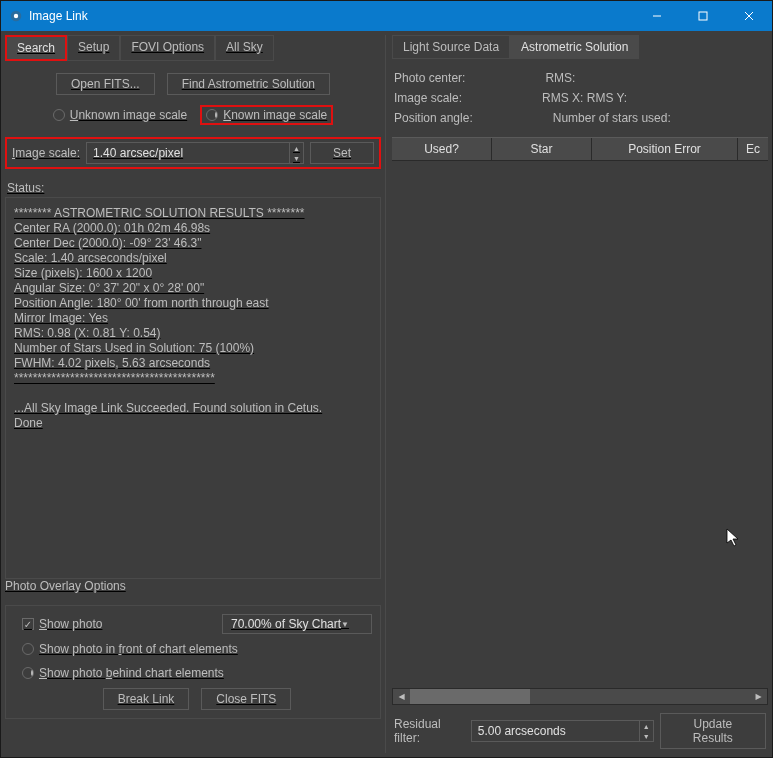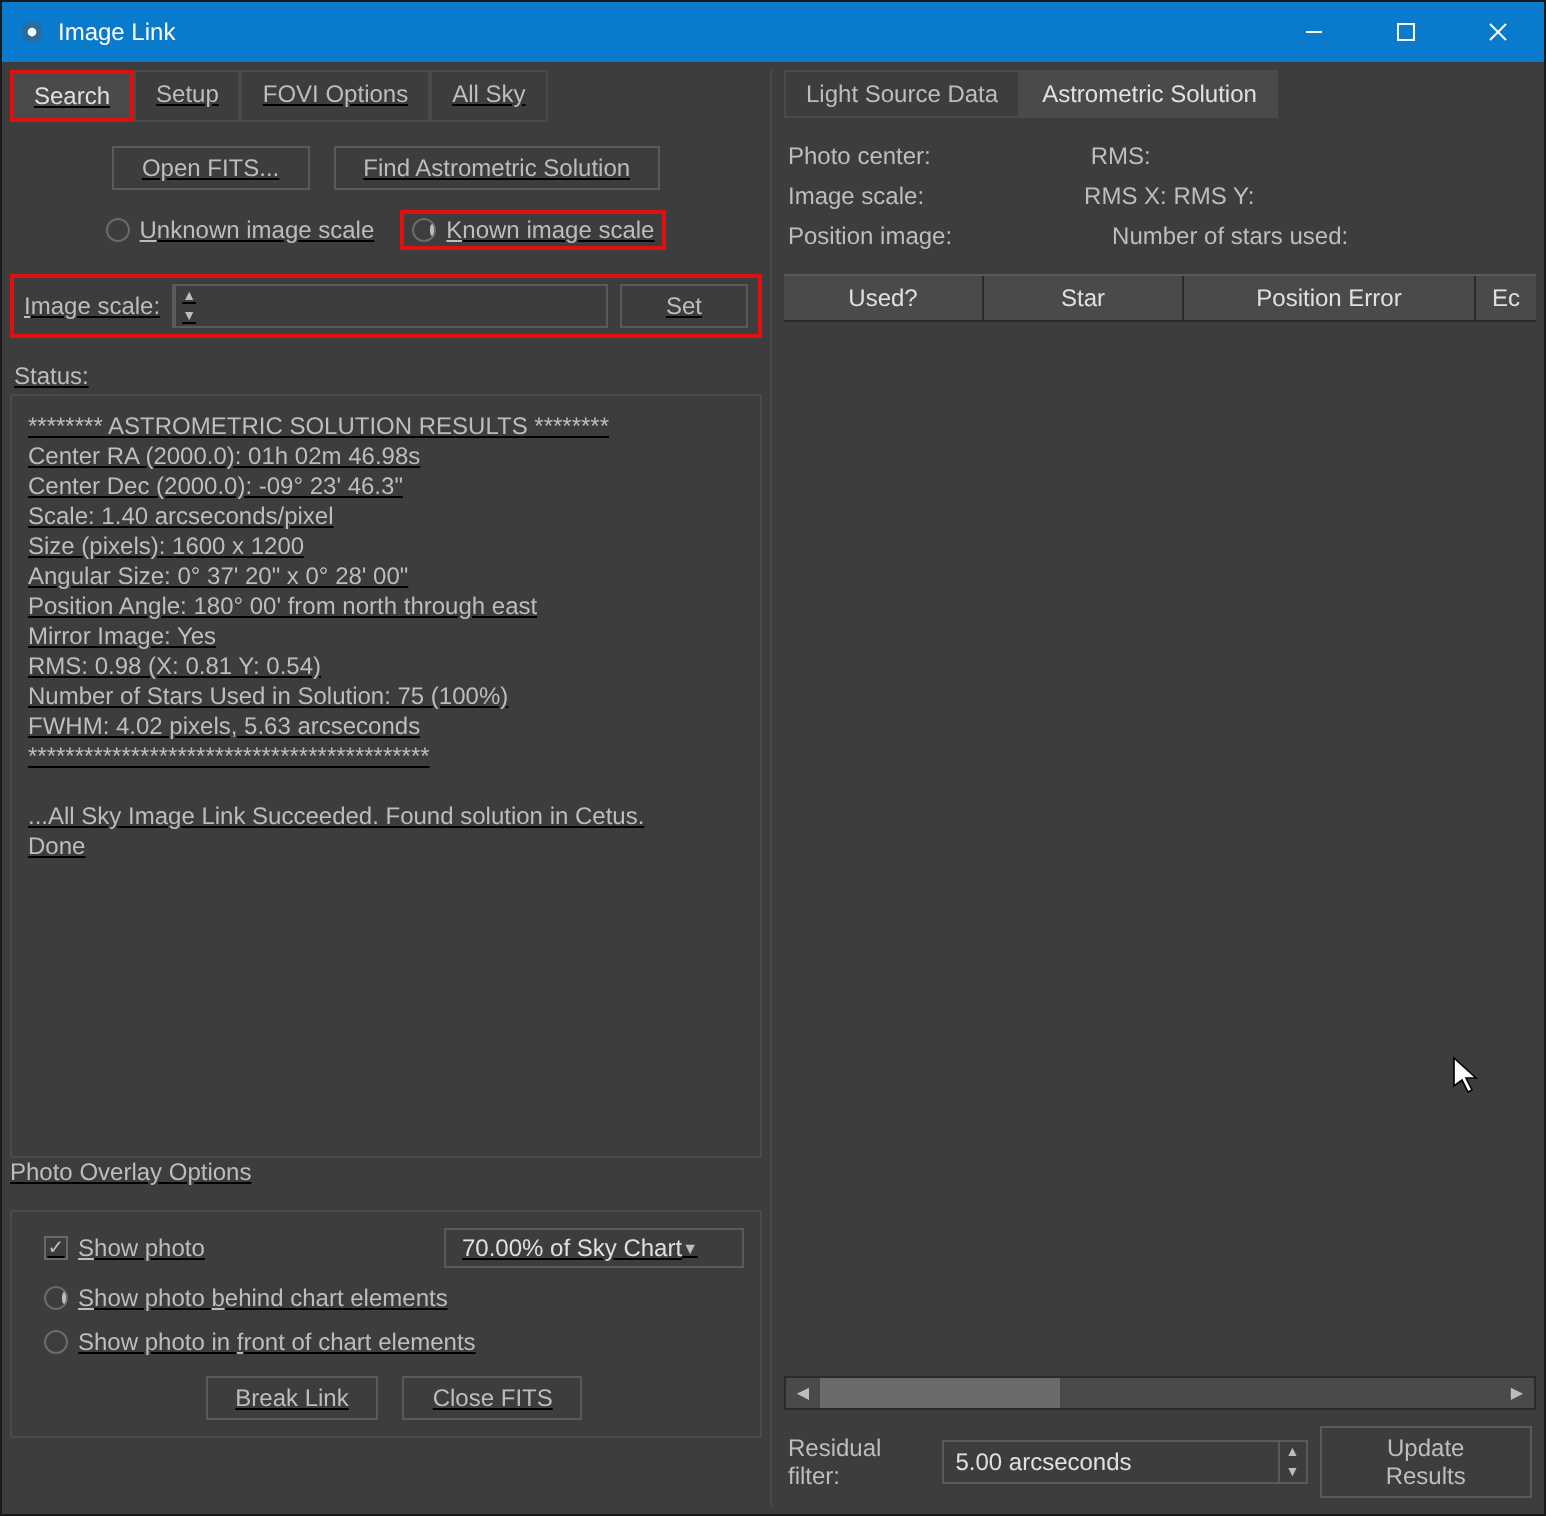--- a/index.html
+++ b/index.html
@@ -119,20 +119,21 @@
           <span class="dot">
               <span class="inner"></span>
             </span>
           <span class="underline">Known image scale</span>
         </div>
       </div>
 
       <div class="scaleRow hl-red" style="padding:3px 5px;">
         <span class="lbl underline">Image scale:</span>
         <div class="spinner">
+          <input value="1.40 arcsec/pixel" style="">
           <div class="spinbtns">
             <div>▲</div>
             <div>▼</div>
           </div>
         </div>
         <button class="btn" style="padding:3px 22px;">Set</button>
       </div>
 
       <div class="statusLbl">Status:</div>
       <div class="statusBox">******** ASTROMETRIC SOLUTION RESULTS ********
@@ -158,30 +159,30 @@
           <div class="row">
             <div class="chk" style="margin:0;">
               <span class="box">✓</span>
               <span class="underline">Show photo</span>
             </div>
             <div class="dropdown" style="margin-left:auto;">
               <span>70.00% of Sky Chart</span>
               <span class="arr">▼</span>
             </div>
           </div>
+          <div class="radio" style="margin-bottom:10px;">
+            <span class="dot"></span>
+            <span>Show photo in <span style="text-decoration:underline;">f</span>ront of chart elements</span>
+          </div>
           <div class="radio" style="margin-bottom:8px;">
             <span class="dot">
                 <span class="inner"></span>
               </span>
             <span><span style="text-decoration:underline;">S</span>how photo <span style="text-decoration:underline;">b</span>ehind chart elements</span>
           </div>
-          <div class="radio" style="margin-bottom:10px;">
-            <span class="dot"></span>
-            <span>Show photo in <span style="text-decoration:underline;">f</span>ront of chart elements</span>
-          </div>
           <div class="btnrow" style="margin:0;">
             <button class="btn">Break Link</button>
             <button class="btn">Close FITS</button>
           </div>
         </div>
       </div>
     </div>
 
     <div class="right">
       <div class="tabs">
@@ -192,21 +193,21 @@
       <div class="rInfo">
         <div class="rInfoRow">
             <span>Photo center:</span>
             <span>RMS:</span>
           </div>
         <div class="rInfoRow">
             <span>Image scale:</span>
             <span>RMS X:  RMS Y:</span>
           </div>
         <div class="rInfoRow">
-            <span>Position image:</span>
+            <span>Position angle:</span>
             <span>Number of stars used:</span>
           </div>
       </div>
 
       <div class="tableHead">
         <div class="th" style="width:100px;">Used?</div>
         <div class="th" style="width:100px;">Star</div>
         <div class="th" style="flex:1;">Position Error</div>
         <div class="th" style="width:30px;border-right:none;">Ec</div>
       </div>

